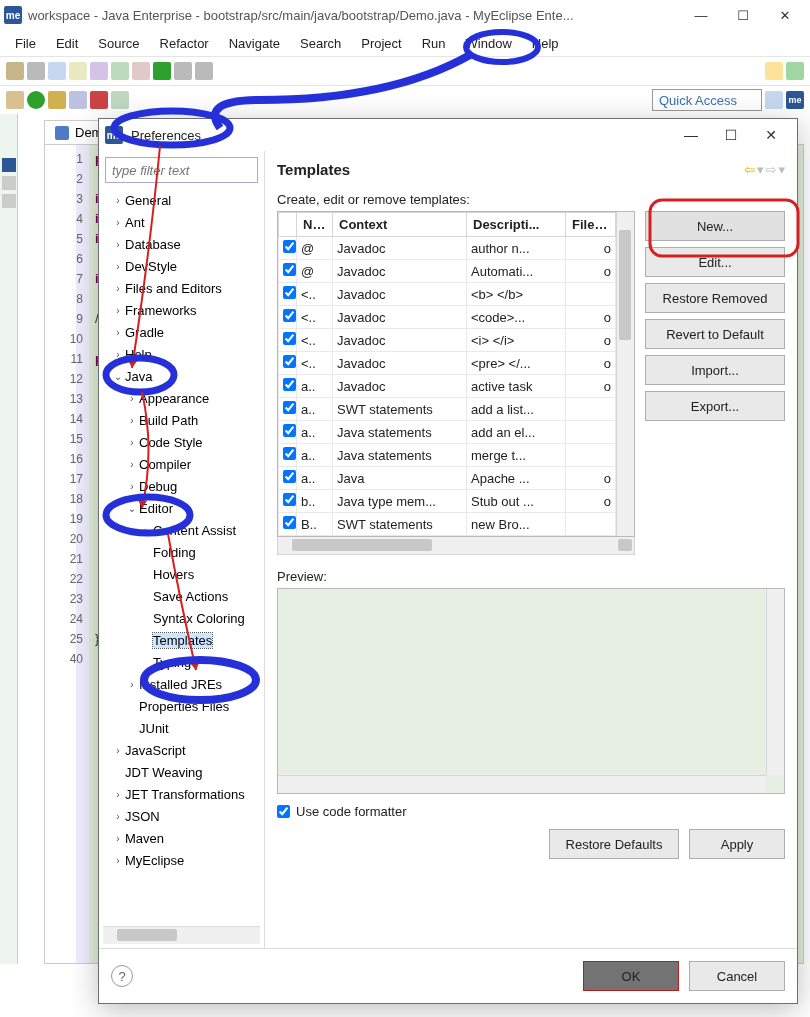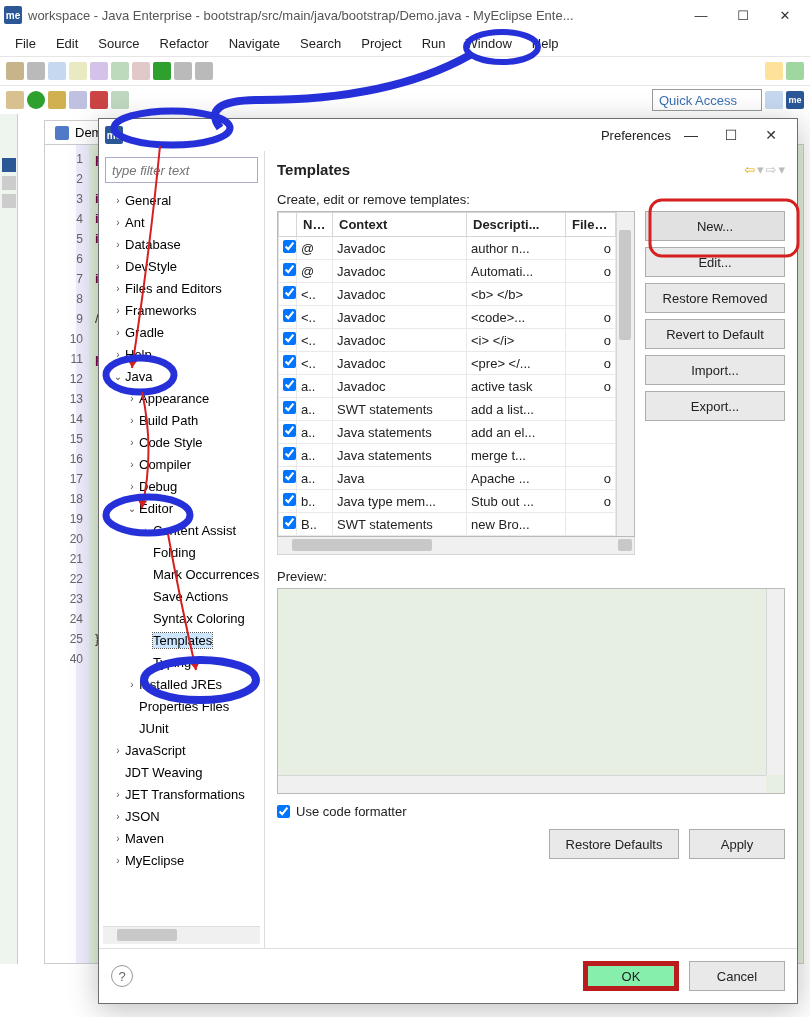--- a/index.html
+++ b/index.html
@@ -28,21 +28,21 @@
 .editor-body { border: 1px solid #ccc; margin: 0 6px; height: 820px; display: flex; }
 .line-nums { width: 44px; background: linear-gradient(to right, #fff, #fff 70%, #eef 70%); text-align: right; padding: 4px 6px 0 0; color: #666; font-family: Consolas, monospace; line-height: 20px; }
 .line-nums div { font-size: 12px; }
 .code-area { flex: 1; background: #e3f1dc; padding: 4px 6px; font-family: Consolas, monospace; line-height: 20px; font-size: 12px; color: #333; }
 .code-area .kw { color: #7f0055; font-weight: bold; }
 
 
 .dialog { position: absolute; left: 98px; top: 118px; width: 700px; height: 886px; background: #fff; border: 1px solid #6e6e6e; box-shadow: 0 6px 28px rgba(0,0,0,0.25); display: flex; flex-direction: column; }
 .dlg-title { height: 32px; display: flex; align-items: center; padding: 0 6px; }
 .dlg-title .app-icon { width: 18px; height: 18px; background: #2b5797; color: #fff; font-size: 10px; display: flex; align-items: center; justify-content: center; border-radius: 2px; margin-right: 8px; font-weight: bold; }
-.dlg-title .t { flex: 1; color: #222; text-align: right; }
+.dlg-title .t { flex: 1; color: #222; }
 .dlg-title .win-btn { width: 40px; height: 28px; display: flex; align-items: center; justify-content: center; color: #333; font-size: 14px; }
 
 .dlg-body { flex: 1; display: flex; min-height: 0; }
 
 
 .tree-panel { width: 166px; border-right: 1px solid #ddd; display: flex; flex-direction: column; }
 .filter-input { margin: 6px; width: calc(100% - 12px); height: 26px; border: 1px solid #aac; padding: 0 6px; color: #888; font-style: italic; }
 .tree { flex: 1; overflow: hidden; padding-left: 4px; }
 .tree-item { display: flex; align-items: center; height: 22px; white-space: nowrap; overflow: hidden; }
 .tree-item .twisty { width: 14px; text-align: center; color: #555; font-size: 10px; }
@@ -83,21 +83,21 @@
 .preview-box .hscroll { position: absolute; left: 0; right: 18px; bottom: 0; height: 18px; background: #f0f0f0; border-top: 1px solid #d6d6d6; }
 .preview-box .vscroll { position: absolute; top: 0; bottom: 18px; right: 0; width: 18px; background: #f0f0f0; border-left: 1px solid #d6d6d6; }
 
 .chk-row { margin-top: 10px; display: flex; align-items: center; gap: 6px; color: #222; }
 .bottom-btns { margin-top: 10px; display: flex; justify-content: flex-end; gap: 10px; }
 
 .dlg-footer { border-top: 1px solid #ddd; padding: 12px; display: flex; align-items: center; }
 .help-ico { width: 22px; height: 22px; border-radius: 11px; border: 1px solid #999; display: flex; align-items: center; justify-content: center; color: #666; }
 .dlg-footer .spacer { flex: 1; }
 .dlg-footer .btn { width: 96px; }
-.dlg-footer .btn.ok { border: 5px solid #b91c1c; background: #86efac; }
+.dlg-footer .btn.ok { border: 1px solid #b91c1c; background: #737373; }
 svg.ann-svg { position: absolute; left: 0; top: 0; pointer-events: none; }
 </style>
 </head>
 <body>
 
 <div class="titlebar">
   <div class="app-icon">me</div>
   <div class="title">workspace - Java Enterprise - bootstrap/src/main/java/bootstrap/Demo.java - MyEclipse Ente...</div>
   <div class="win-btn">—</div>
   <div class="win-btn">☐</div>
@@ -295,21 +295,21 @@
           <div class="tree-item level3">
             <span class="twisty">›</span>
             <span class="lbl">Content Assist</span>
           </div>
           <div class="tree-item level3">
             <span class="twisty"></span>
             <span class="lbl">Folding</span>
           </div>
           <div class="tree-item level3">
             <span class="twisty"></span>
-            <span class="lbl">Mark Occurrences</span>
+            <span class="lbl">Hovers</span>
           </div>
           <div class="tree-item level3">
             <span class="twisty"></span>
             <span class="lbl">Save Actions</span>
           </div>
           <div class="tree-item level3">
             <span class="twisty"></span>
             <span class="lbl">Syntax Coloring</span>
           </div>
           <div class="tree-item level3 selected">

